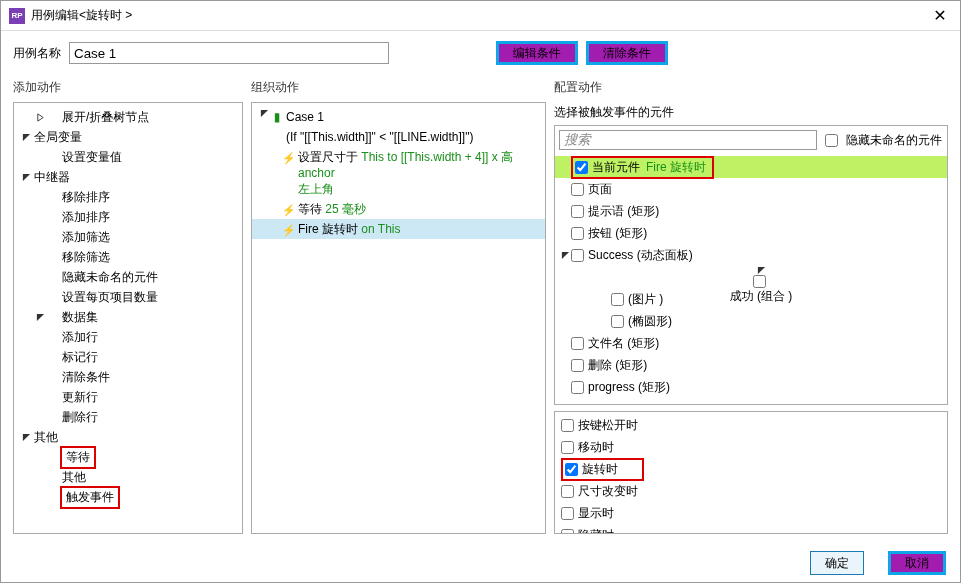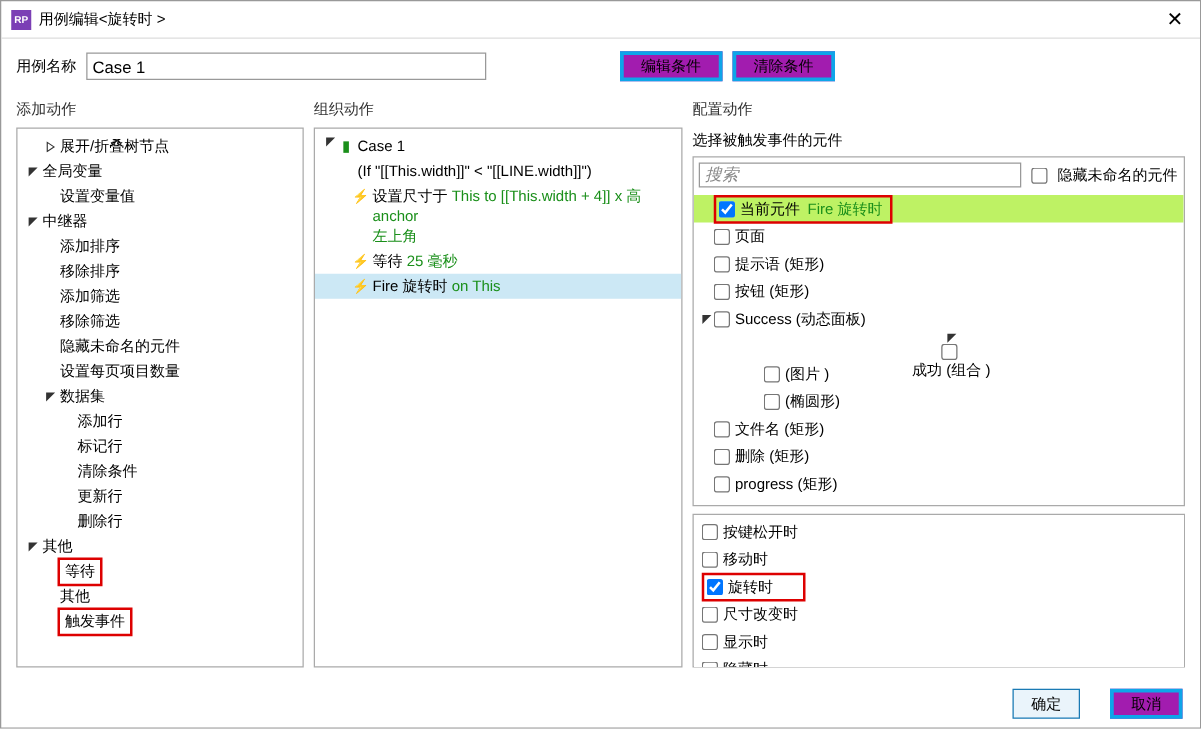--- a/index.html
+++ b/index.html
@@ -19,21 +19,21 @@
     .panel-mid { width: 295px; }
     .panel-right { flex: 1; }
     .panel-title { font-size: 12px; padding: 4px 0 6px 0; color: #333; }
     .panel-body { border: 1px solid #aaa; flex: 1; overflow: auto; background: #fff; }
     .panel-body.noborder { border: none; overflow: visible; display: flex; flex-direction: column; gap: 6px; }
     .tree { padding: 4px 0; }
     .tree-item { display: flex; align-items: center; height: 20px; padding-right: 4px; cursor: pointer; white-space: nowrap; }
     .tree-toggle { width: 12px; display: inline-flex; justify-content: center; font-size: 9px; color: #333; }
     .tree-label { padding-left: 2px; }
     .indent0 { padding-left: 6px; }
-    .indent1 { padding-left: 20px; }
+    .indent1 { padding-left: 20px; gap: 14px; }
     .indent2 { padding-left: 34px; }
     .highlight-red { border: 2px solid #d00; }
     .org-tree { padding: 4px 0; }
     .org-row { display: flex; align-items: flex-start; padding: 2px 4px; line-height: 16px; }
     .org-row.selected { background: #cce8f5; }
     .org-icon { width: 14px; display: inline-flex; justify-content: center; margin-right: 2px; }
     .bolt { color: #555; font-size: 11px; position: relative; top: 1px; }
     .org-text { flex: 1; }
     .org-green { color: #1a8f1a; }
     .chk { width: 13px; height: 13px; margin: 0 4px 0 0; }
@@ -111,25 +111,25 @@
             <div class="tree-item indent0">
               <span class="tree-toggle">
                 <svg class="toggle-tri" viewBox="0 0 10 10">
                   <polygon points="1,1 9,1 1,9" fill="#333"></polygon>
                 </svg>
               </span>
               <span class="tree-label">中继器</span>
             </div>
             <div class="tree-item indent1">
               <span class="tree-toggle"></span>
+              <span class="tree-label">移除排序</span>
+            </div>
+            <div class="tree-item indent1">
+              <span class="tree-toggle"></span>
               <span class="tree-label">添加排序</span>
-            </div>
-            <div class="tree-item indent1">
-              <span class="tree-toggle"></span>
-              <span class="tree-label">移除排序</span>
             </div>
             <div class="tree-item indent1">
               <span class="tree-toggle"></span>
               <span class="tree-label">添加筛选</span>
             </div>
             <div class="tree-item indent1">
               <span class="tree-toggle"></span>
               <span class="tree-label">移除筛选</span>
             </div>
             <div class="tree-item indent1">

